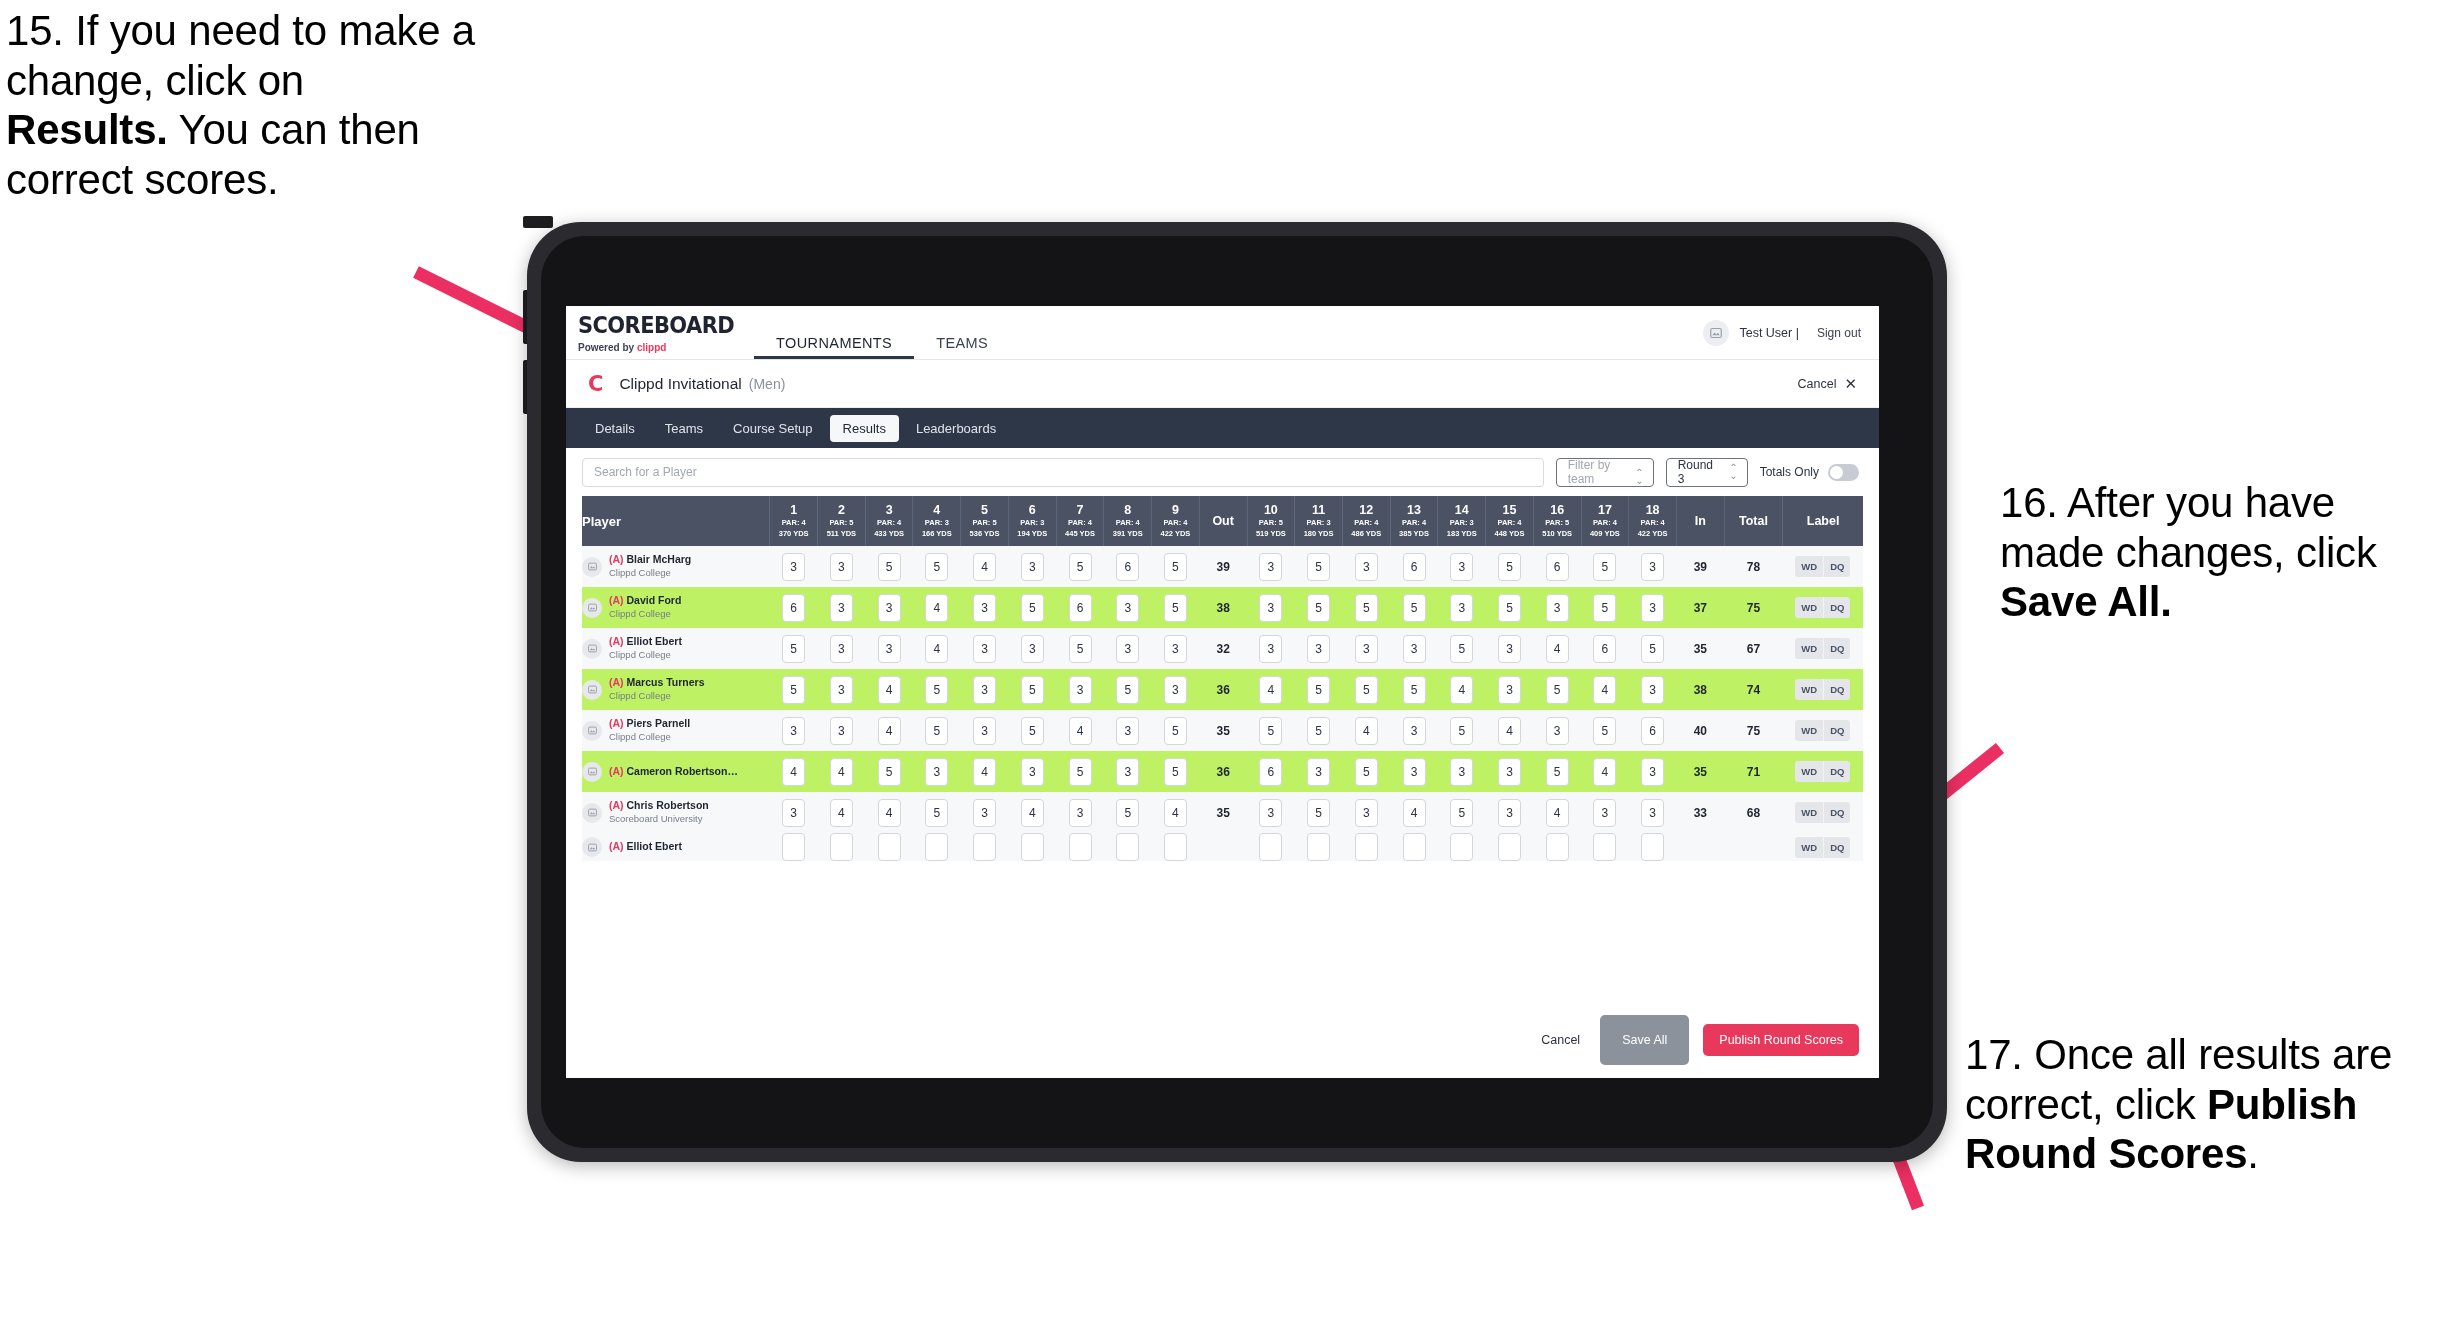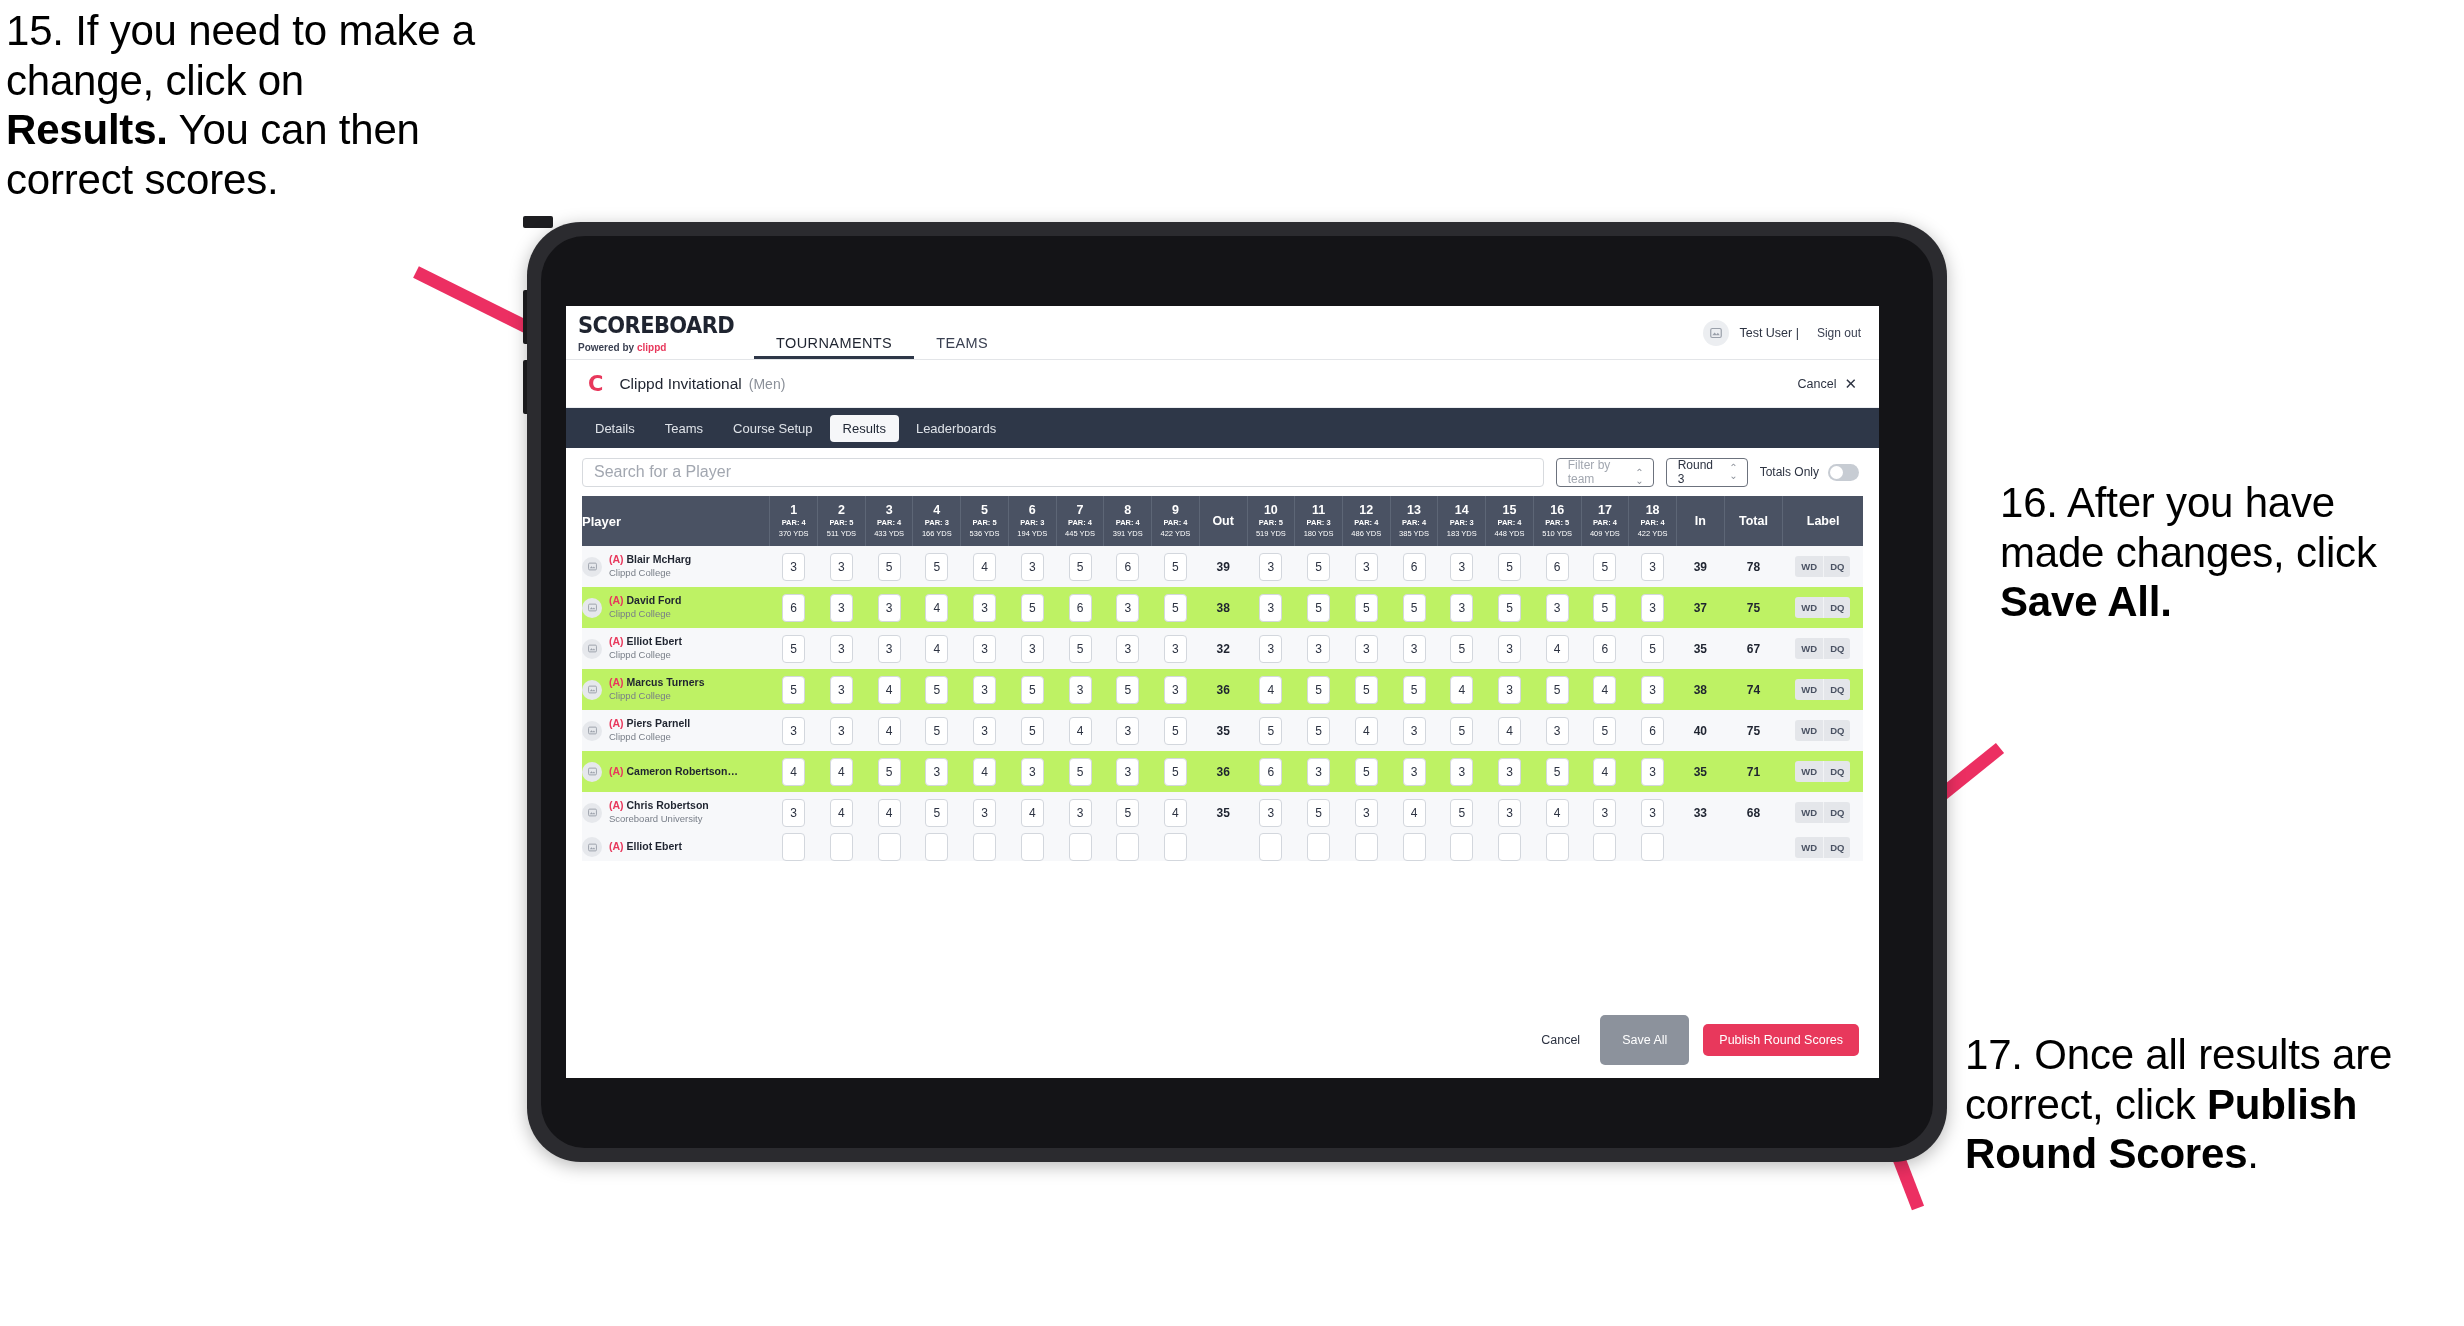--- a/index.html
+++ b/index.html
@@ -115,21 +115,21 @@
   }
   .subnav-item.active { background: #f6f7f9; color: #222936; font-weight: 500; }
 
   
   #toolbar {
     height: 48px; display:flex; align-items:center; gap: 12px;
     padding: 0 16px; background: #fff;
   }
   #search-input {
     flex: 1; height: 29px; border: 1px solid #d7dade; border-radius: 4px;
-    padding: 0 11px; font-size: 16px; color: #2d3342; background:#fff;
+    padding: 0 11px; font-size: 12px; color: #2d3342; background:#fff;
     font-family: "Liberation Sans", sans-serif;
   }
   #search-input::placeholder { color: #a2a7b0; }
   .select-box {
     height: 29px; border: 1px solid #6c727d; border-radius: 4px;
     display:flex; align-items:center; gap: 10px; padding: 0 9px 0 11px;
     font-size: 12px; color: #2d3342; background: #fff; cursor:pointer;
   }
   .select-box.muted { color: #a2a7b0; }
   #filter-team-select { width: 98px; align-items: flex-end; }
@@ -155,21 +155,21 @@
   th.player-col {
     width: 122px; color: #fff; font-size: 13px; font-weight: 700;
     text-align: left; padding: 0 0 0 12px; height: 50px; vertical-align: middle;
   }
   th.hole {
     width: 31px; color: #fff; height: 50px; vertical-align: middle;
     border-left: 1px solid #5d6676; text-align: center; padding: 3px 0;
   }
   th.hole .num { font-size: 12.5px; font-weight: 700; line-height: 1.2; }
   th.hole .par { font-size: 7.5px; font-weight: 700; line-height: 1.45; }
-  th.hole .yds { font-size: 7.5px; font-weight: 400; line-height: 1.25; }
+  th.hole .yds { font-size: 7.5px; font-weight: 700; line-height: 1.25; }
   th.agg {
     width: 31px; color: #fff; font-size: 12.5px; font-weight: 700;
     border-left: 1px solid #5d6676; text-align: center; vertical-align: middle;
   }
   th.total-col { width: 38px; }
   th.label-col {
     width: 52px; color: #fff; font-size: 12.5px; font-weight: 700;
     border-left: 1px solid #5d6676; text-align: center; vertical-align: middle;
   }
 

